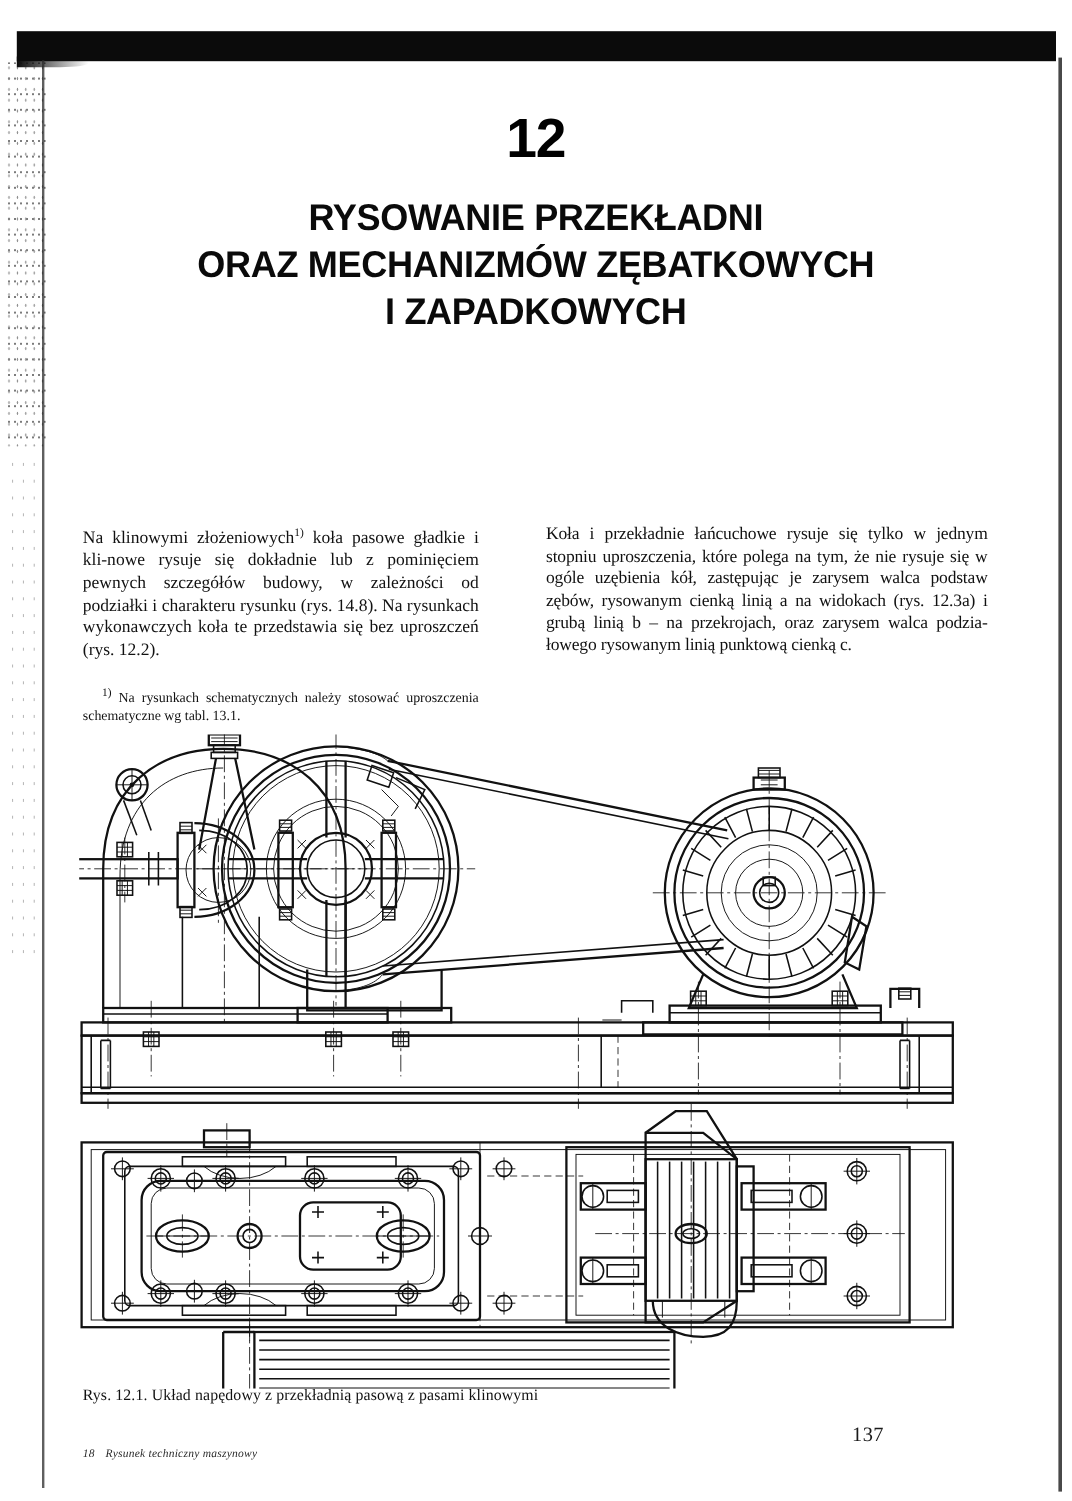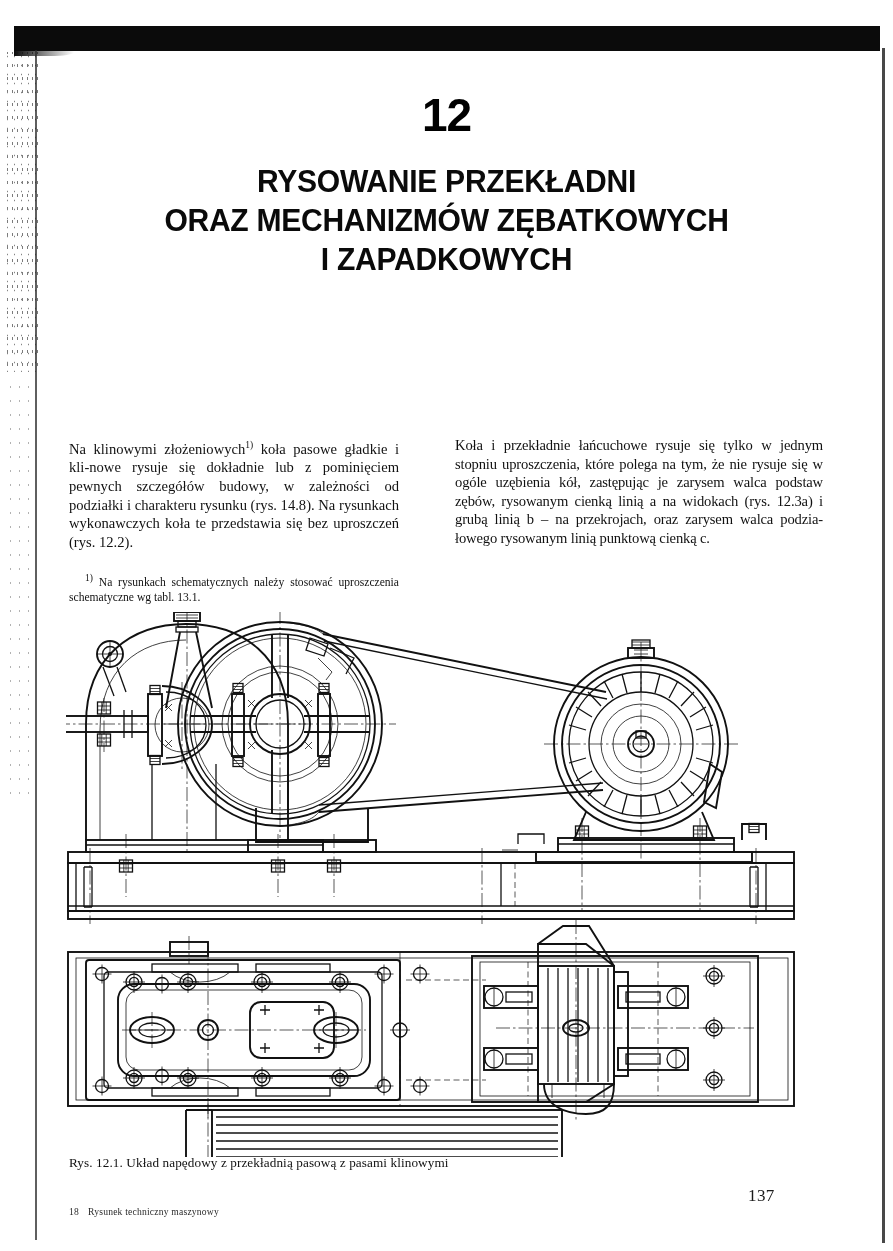--- a/index.html
+++ b/index.html
@@ -148,25 +148,26 @@
     letter-spacing: .1px;
   }
 
   
   #running-footer {
     position: absolute;
     left: 69px; top: 1206px;
     font-size: 9.6px;
     letter-spacing: .2px;
     color: #2a2a2a;
+    font-style: italic;
   }
   #running-footer .ft-num { margin-right: 9px; }
   #page-number {
     position: absolute;
-    left: 748px; top: 1186px;
+    left: 710px; top: 1186px;
     font-size: 17px;
     letter-spacing: .4px;
     color: #1a1a1a;
   }
 </style>
 </head>
 <body>
 
 <div id="scan-top-bar"></div>
 <div id="scan-left-gutter"></div>

